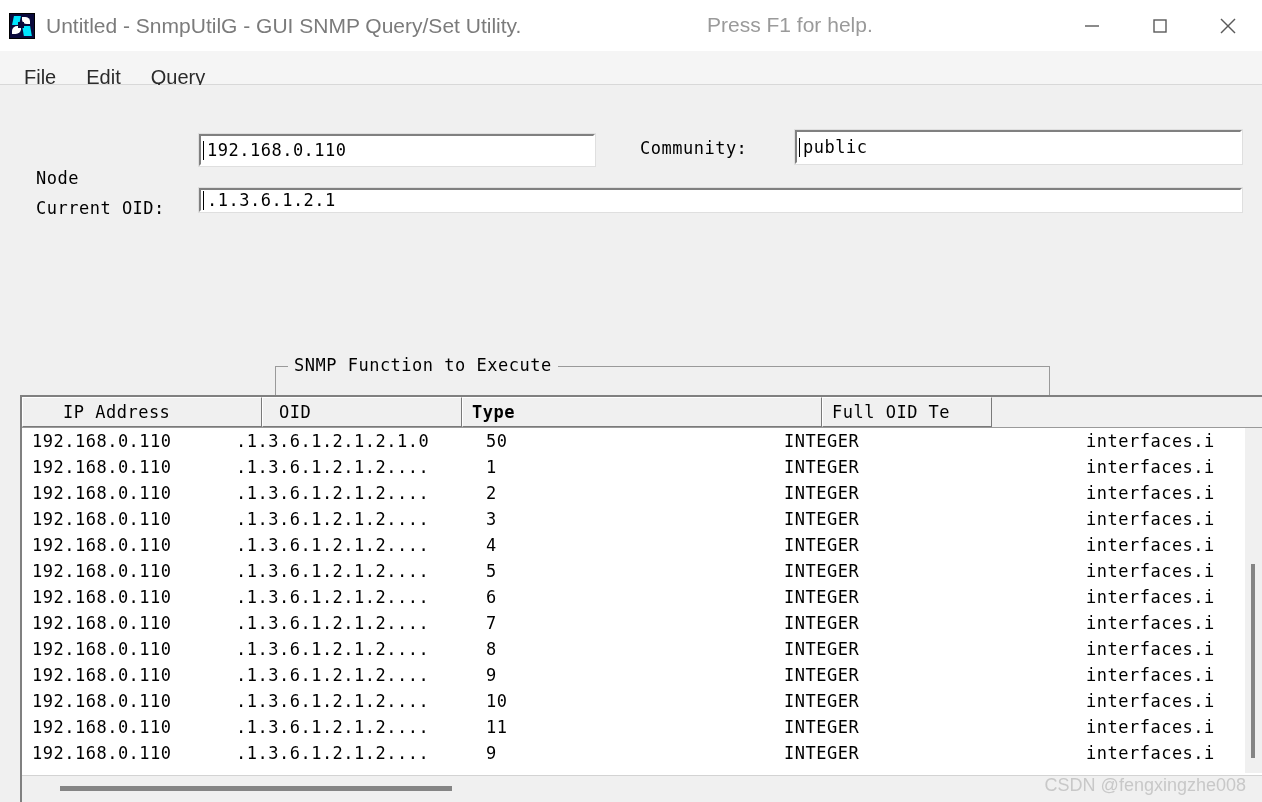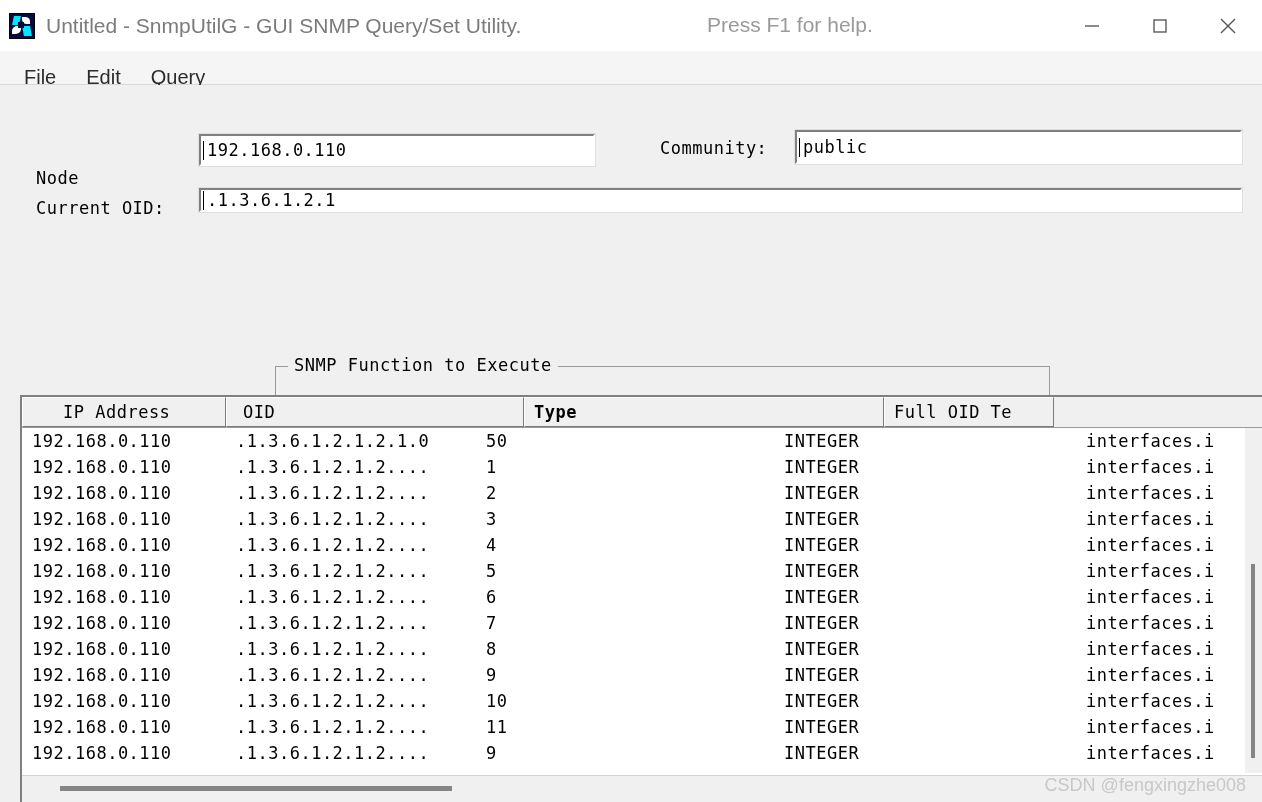--- a/index.html
+++ b/index.html
@@ -328,21 +328,21 @@
 </div>
 
 <div class="form-area">
 
   <div class="lbl" style="left:36px; top:59px;margin-top:24px;">Node</div>
   <div class="edit" style="left:199px; top:49px; width:396px; height:32px;">
     <div class="caret"></div>
     <div class="txt">192.168.0.110</div>
   </div>
 
-  <div class="lbl" style="left:660px; top:53px;">Community:</div>
+  <div class="lbl" style="left:640px; top:53px;">Community:</div>
   <div class="edit" style="left:795px; top:45px; width:447px; height:34px;">
     <div class="caret"></div>
     <div class="txt">public</div>
   </div>
 
   <div class="lbl" style="left:36px; top:113px;">Current OID:</div>
   <div class="edit" style="left:199px; top:103px; width:1043px; height:24px;">
     <div class="caret"></div>
     <div class="txt">.1.3.6.1.2.1</div>
   </div>
@@ -356,22 +356,22 @@
     <div class="combo-arrow">
         <i></i>
       </div>
   </div>
 
   <div class="btn">Execute Command</div>
 </div>
 
 <div class="listwrap">
   <div class="hdr-row">
-    <div class="hdr-cell" style="width:204px;padding-left:40px;">IP Address</div>
-    <div class="hdr-cell" style="width:298px;padding-left:16px;">OID</div>
+    <div class="hdr-cell" style="width:240px;padding-left:40px;">IP Address</div>
+    <div class="hdr-cell" style="width:200px;padding-left:16px;">OID</div>
     <div class="hdr-cell" style="width:360px;font-weight:bold;">Type</div>
     <div class="hdr-cell" style="width:170px;">Full OID Te</div>
   </div>
 
   <div class="grid-body" id="grid-body">
       <div class="row">
         <div class="cell" style="width: 204px;">192.168.0.110</div>
         <div class="cell" style="width: 250px;">.1.3.6.1.2.1.2.1.0</div>
         <div class="cell" style="width: 298px;">50</div>
         <div class="cell" style="width: 302px;">INTEGER</div>

